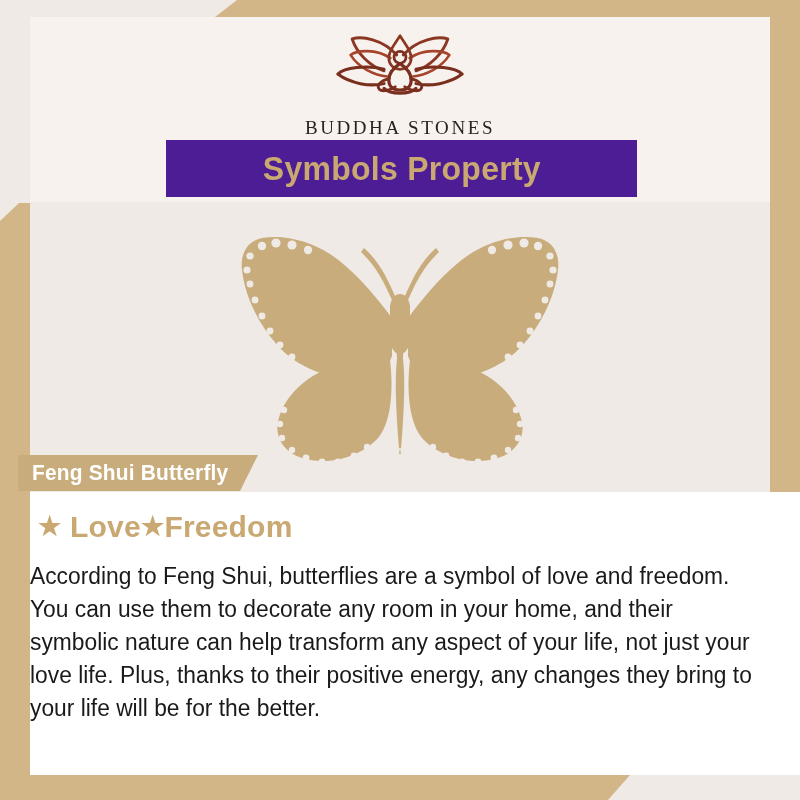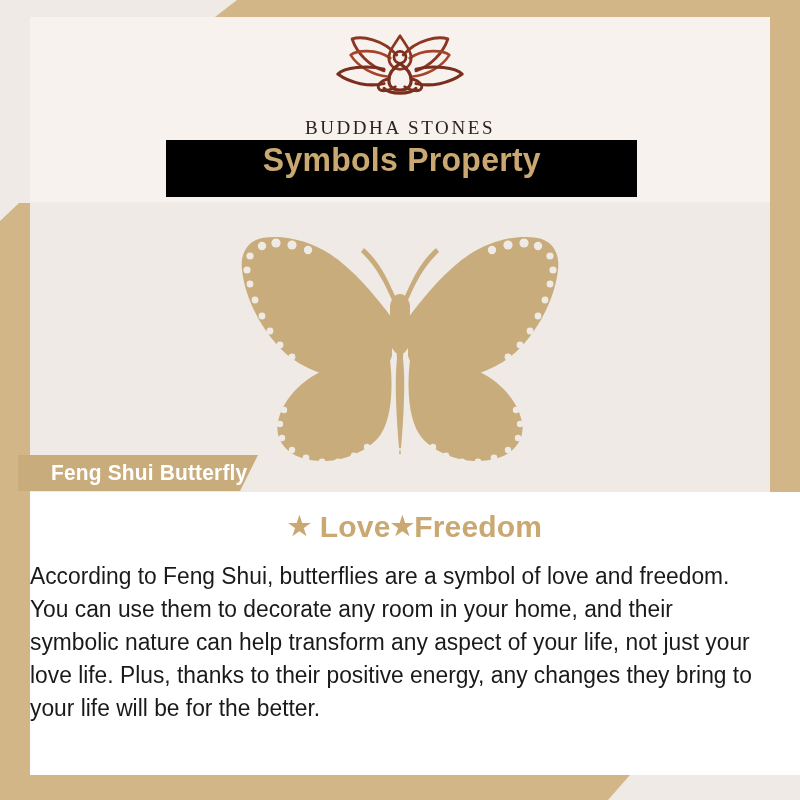--- a/index.html
+++ b/index.html
@@ -60,22 +60,22 @@
     font-family:"Liberation Serif", serif;
     font-size:19px;
     letter-spacing:2.6px;
     color:#2A2320;
     font-weight:400;
   }
 
   
   .title-strip {
     position:absolute; left:136px; top:123px; width:471px; height:57px;
-    background:#000000;
-    display:flex; justify-content:center;
+    background:#4c1d95;
+    display:flex; align-items:center; justify-content:center;
   }
   .title-text {
     font-family:"Liberation Sans Narrow","Liberation Sans",sans-serif;
     font-size:34px;
     font-weight:bold;
     color:#C9A871;
     letter-spacing:.3px;
     transform:scaleX(.94);
   }
 
@@ -88,40 +88,40 @@
   .butterfly { width:372px; height:250px; display:block; }
 
   
   .label-banner {
     position:absolute; left:18px; top:455px; width:240px; height:36px;
     background:#C9AC7C;
     clip-path:polygon(0 0, 100% 0, calc(100% - 18px) 100%, 0 100%);
     display:flex; align-items:center;
     padding-left:14px;
     z-index:5;
-    justify-content:flex-end;
   }
   .label-text {
     font-family:"Liberation Sans Narrow","Liberation Sans",sans-serif;
     font-size:22px; font-weight:bold; color:#FFFFFF;
     letter-spacing:.2px; transform:scaleX(.95); transform-origin:left center;
     white-space:nowrap;
   }
 
   
   .panel {
     position:absolute; left:30px; top:492px; width:770px; height:283px;
     background:#FFFFFF;
   }
   .subtitle {
     margin-top:18px;
-    text-align:center;
+    text-align:left;
     font-family:"Liberation Sans Narrow","Liberation Sans",sans-serif;
     font-size:30px; font-weight:bold; color:#C9A871;
     letter-spacing:.2px;
+    padding-left:8px;
   }
   .subtitle .star { font-size:26px; display:inline-block; vertical-align:2px; }
   .body-copy {
     margin:16px 0 0 0;
     padding:0 14px 0 0;
     width:770px;
     font-family:"Liberation Sans Narrow","Liberation Sans",sans-serif;
     font-size:23.5px;
     line-height:33px;
     color:#1A1A1A;

